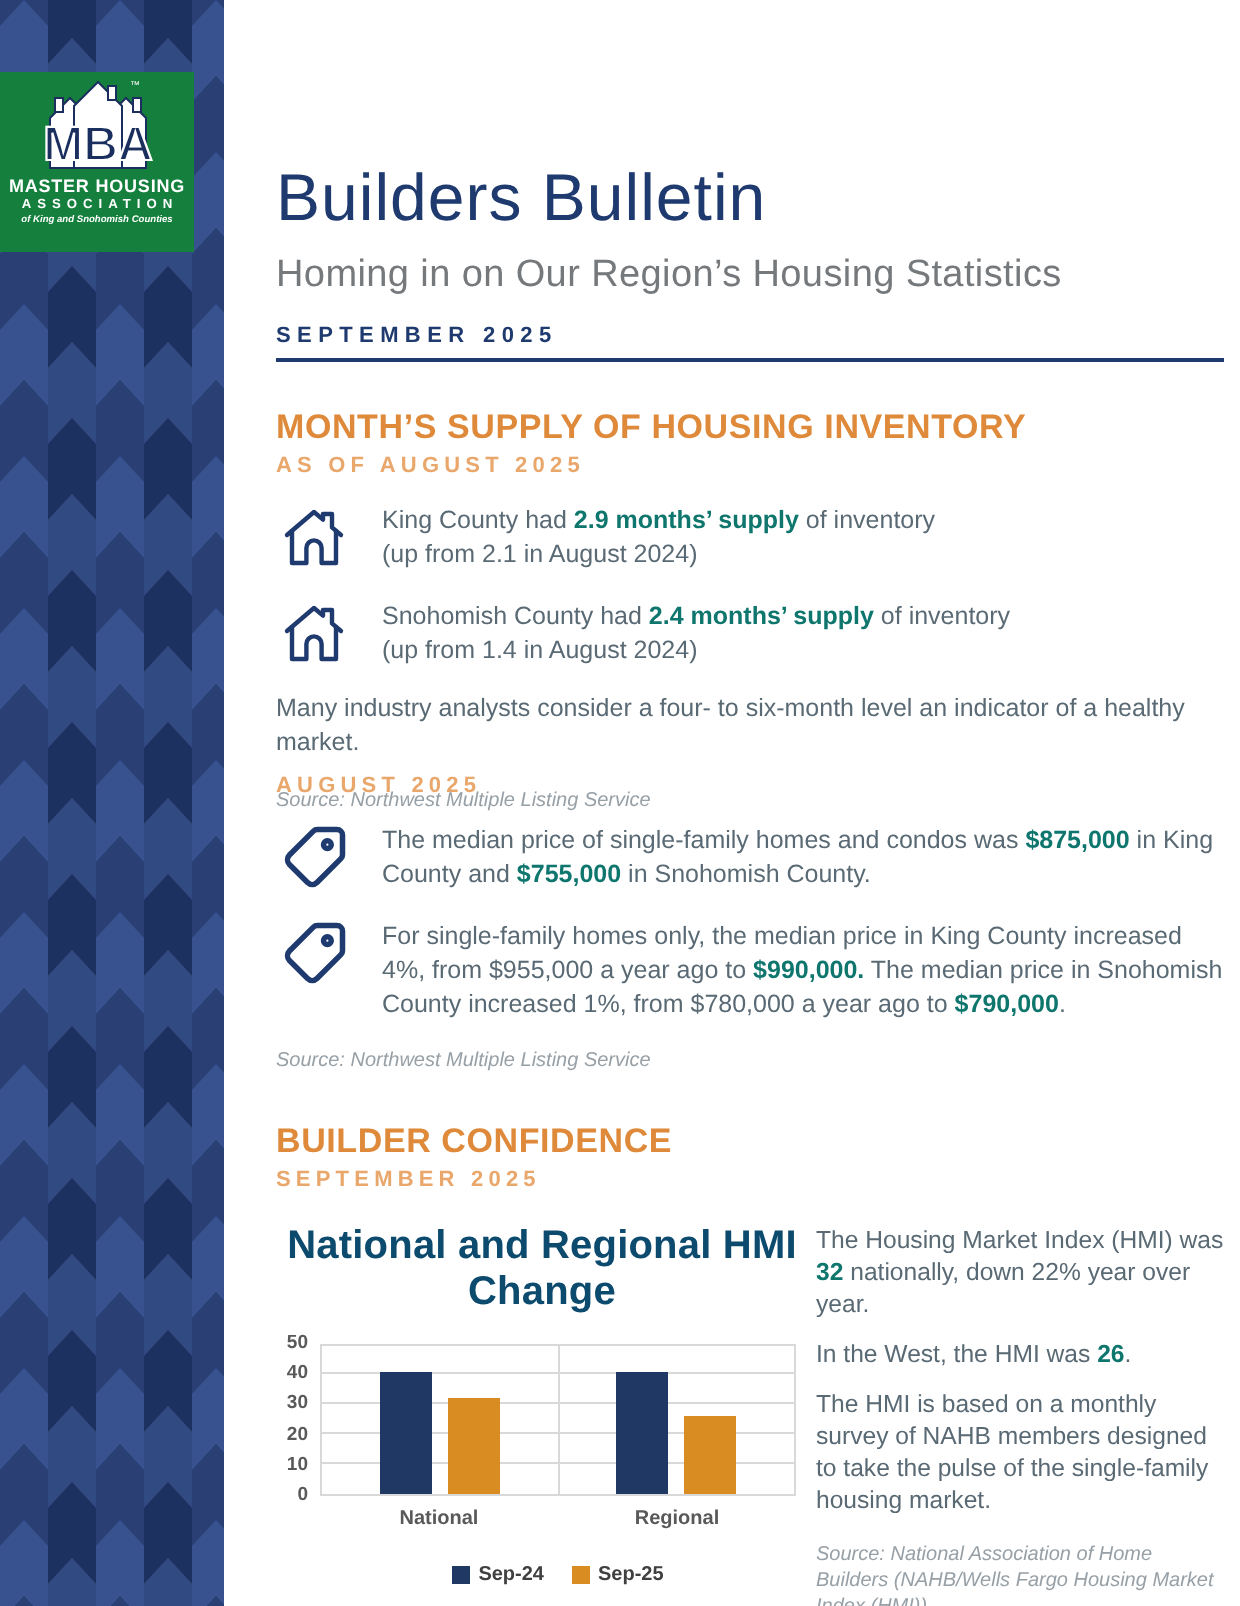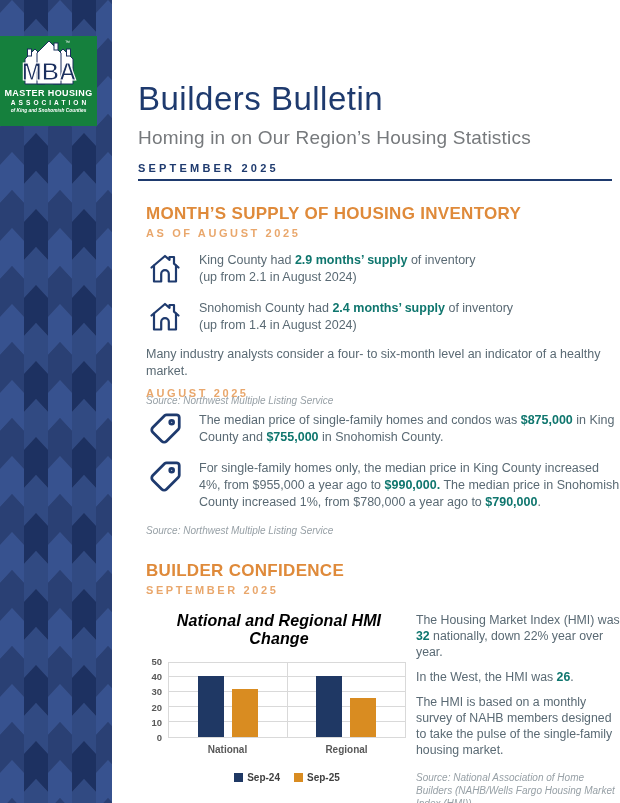--- a/index.html
+++ b/index.html
@@ -18,41 +18,41 @@
   .logo-org1 { color:#fff; font-weight:bold; font-size:9px; letter-spacing:.4px; line-height:1.15; }
   .logo-org2 { color:#fff; font-weight:bold; font-size:6.6px; letter-spacing:3px; margin-top:1px; text-indent:3px; }
   .logo-org3 { color:#fff; font-weight:bold; font-style:italic; font-size:4.8px; margin-top:2px; }
   
   .main { position:absolute; left:138px; top:0; width:474px; height:693px; }
   .header { position:absolute; top:80px; left:0; width:474px; }
   .title { font-size:33px; color:#1E3A6E; letter-spacing:.5px; }
   .subtitle { font-size:19px; color:#76797C; margin-top:9px; letter-spacing:.2px; }
   .issue-date { font-size:11px; font-weight:bold; color:#1E3A6E; letter-spacing:3.2px; margin-top:13px; }
   .rule { border-top:2px solid #1E3A6E; margin-top:5px; width:474px; }
-  .section { position:absolute; left:8px; width:474px; }
+  .section { position:absolute; left:0; width:474px; }
   .sec-supply { top:204px; }
   .sec-price { top:384px; }
   .sec-confidence { top:561px; }
   .sec-h { font-size:17px; font-weight:bold; color:#DF8A3A; letter-spacing:.3px; }
   .sec-sub { font-size:11px; font-weight:bold; color:#E9A76C; letter-spacing:2.6px; margin-top:3px; }
   .item { display:flex; gap:15px; margin-top:13px; align-items:flex-start; }
   .item + .item { }
   .item-icon { flex:0 0 38px; display:flex; justify-content:center; }
   .body-text { font-size:12.5px; color:#5A6A74; line-height:1.38; }
   .body-text .b { font-weight:bold; color:#0f766e; }
   .note { margin-top:12px; }
   .source { font-size:10px; font-style:italic; color:#97A0A6; margin-top:13px; line-height:1.3; }
   
   .conf-row { display:flex; margin-top:8px; }
   .chart-col { width:266px; }
   .text-col { width:204px; margin-left:4px; }
   .text-col .body-text { font-size:12.3px; line-height:1.3; margin-top:9px; }
   .text-col .source { margin-top:12px; }
   
-  .chart-title { font-size:16px; font-weight:bold; color:#000000; text-align:center; margin-top:8px; letter-spacing:.1px;font-style:italic; }
+  .chart-title { font-size:20px; font-weight:bold; color:#0c4a6e; text-align:center; margin-top:8px; letter-spacing:.1px; }
   .plot-row { display:flex; margin-top:14px; }
   .yticks { position:relative; width:22px; height:76px; }
   .ytick { position:absolute; right:6px; font-size:9.5px; font-weight:bold; color:#595959; }
   .plot {
     position:relative; width:238px; height:76px;
     border-left:1px solid #D9D9D9; border-right:1px solid #D9D9D9; border-bottom:1px solid #D9D9D9;
     display:flex;
   }
   .gridline { position:absolute; left:0; right:0; height:1px; background:#D9D9D9; }
   .vline { position:absolute; top:0; bottom:0; width:1px; background:#D9D9D9; }

